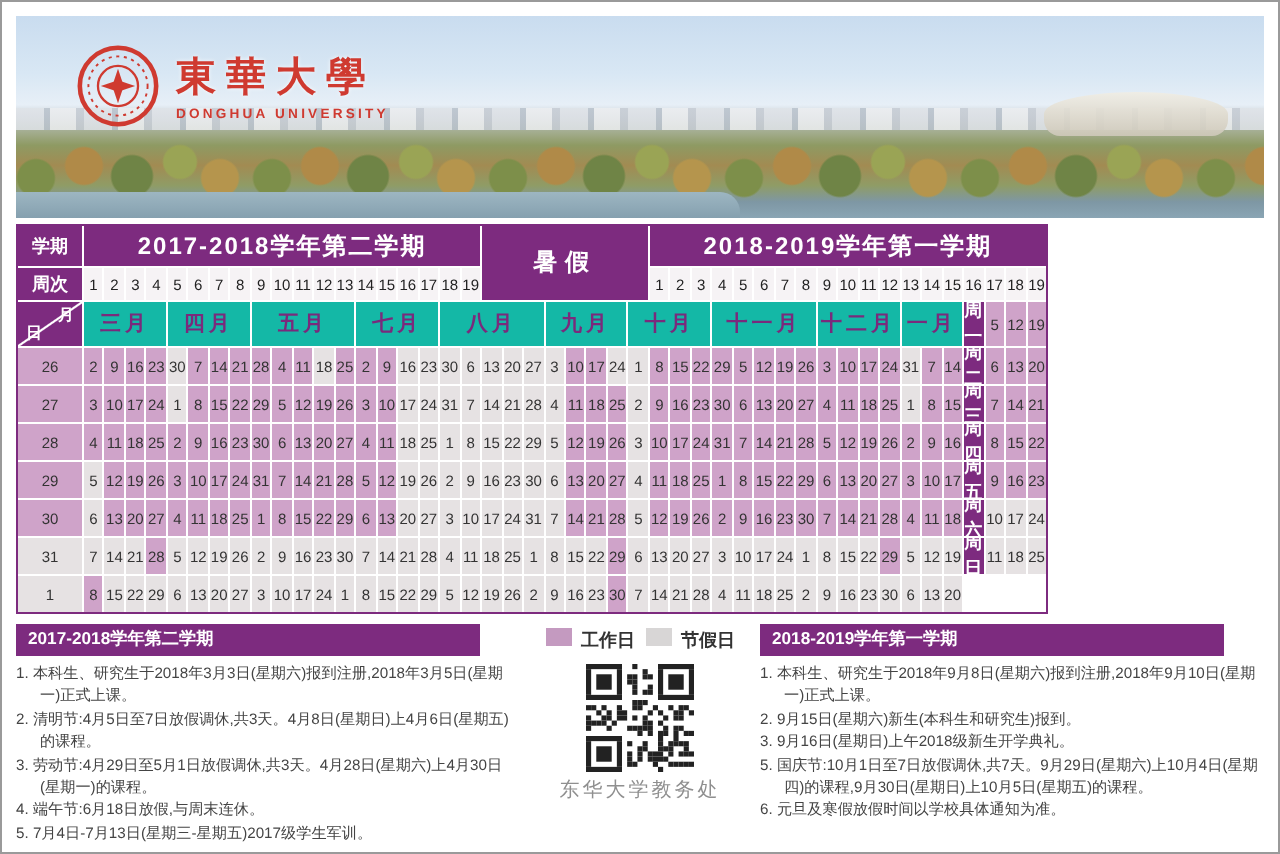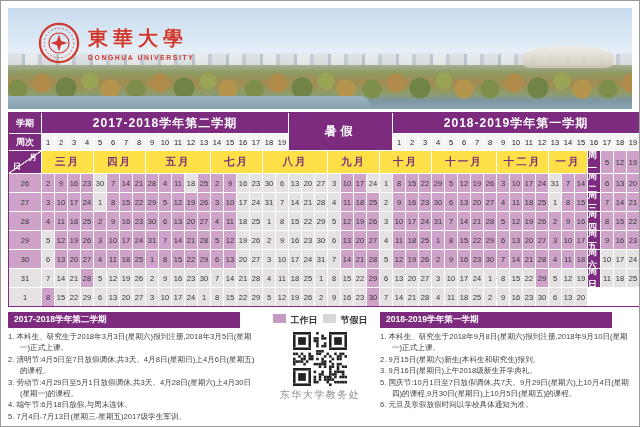--- a/index.html
+++ b/index.html
@@ -30,30 +30,30 @@
   .uni-cn{color:#cf3a30;font-weight:bold;font-size:20px;letter-spacing:5px;
     font-family:"Liberation Serif","DejaVu Serif",serif;text-shadow:0 0 2px rgba(255,255,255,.8);}
   .uni-en{color:#cf3a30;font-size:6.8px;font-weight:bold;letter-spacing:1.6px;margin-top:2px;}
   .cal-title{position:absolute;top:66px;left:50px;color:#e23f35;font-weight:bold;font-size:21px;
     letter-spacing:3px;
     text-shadow:-1px -1px 0 #fff,1px -1px 0 #fff,-1px 1px 0 #fff,1px 1px 0 #fff,0 0 3px #fff;}
   .motto{position:absolute;top:18px;right:26px;color:#d5453c;font-weight:bold;font-size:25px;
     letter-spacing:9px;font-family:"Liberation Serif","DejaVu Serif",serif;
     text-shadow:0 0 2px rgba(255,255,255,.7);}
   
-  .cal-grid{margin-top:3px;display:grid;width:632px;
+  .cal-grid{margin-top:3px;display:grid;width:516px;
     grid-template-columns:32px repeat(46,1fr);
     grid-template-rows:20px 16px 22px repeat(7,18px);
     gap:1px;background:#fff;border:1px solid #7d2b7f;}
   .c{display:flex;align-items:center;justify-content:center;overflow:hidden;}
   .hdr{background:#7d2b7f;color:#fff;font-size:9px;font-weight:bold;}
   .sem{font-size:12px;letter-spacing:1px;}
   .summer{font-size:12px;letter-spacing:4px;}
   .wk{background:#f6f3f5;color:#222;font-size:7.5px;}
-  .month{background:#fde047;color:#7a2a7c;font-size:10.5px;font-weight:bold;letter-spacing:2px;}
+  .month{background:#14b8a6;color:#7a2a7c;font-size:10.5px;font-weight:bold;letter-spacing:2px;}
   .date{font-size:7.5px;color:#333;}
   .work{background:#cfa3c9;}
   .rest{background:#e6e2e3;}
   .diag{position:relative;background:linear-gradient(to bottom right,#7d2b7f 48%,#fff 49.5%,#fff 51%,#7d2b7f 52.5%);
     color:#fff;font-size:8px;font-weight:bold;}
   .diag .m{position:absolute;top:1px;right:4px;}
   .diag .dd{position:absolute;bottom:1px;left:4px;}
   
   .bottom{display:flex;margin-top:5px;align-items:flex-start;}
   .notes{width:252px;}

